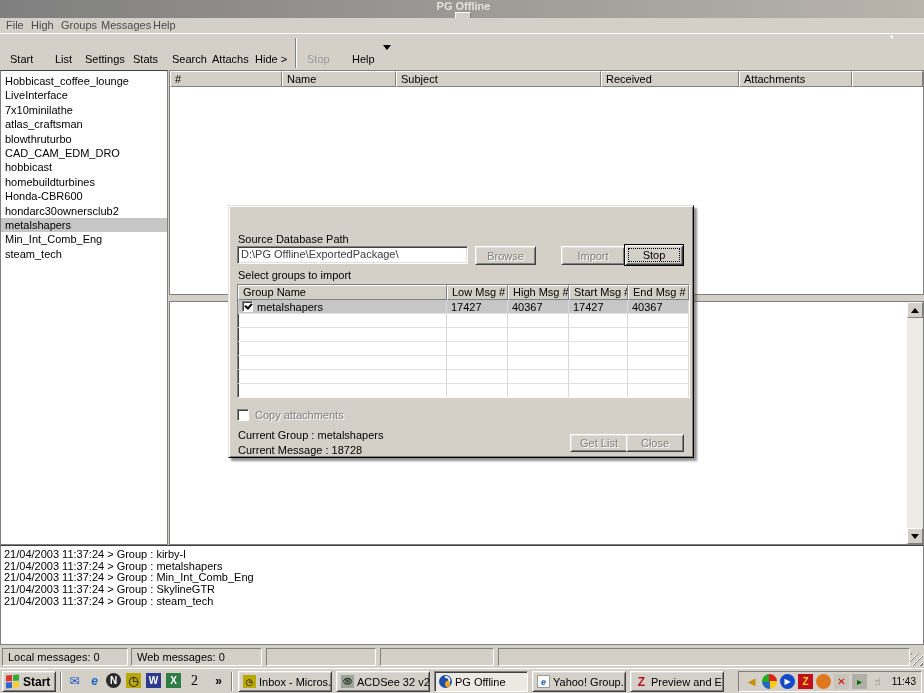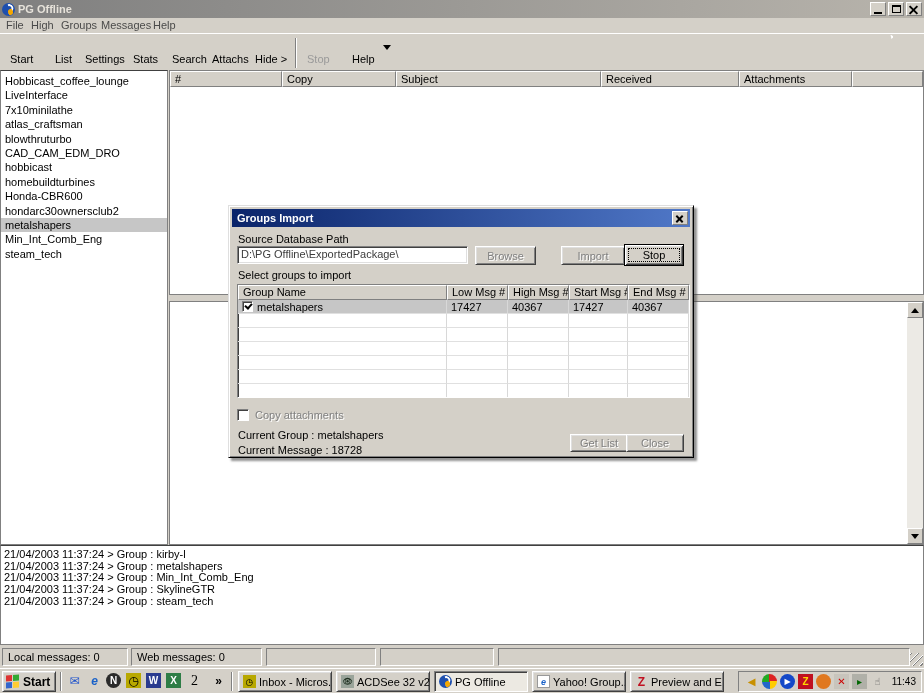--- a/index.html
+++ b/index.html
@@ -1,19 +1,19 @@
 <!DOCTYPE html>
 <html><head>
 <meta charset="utf-8">
 <style>
   * { margin:0; padding:0; box-sizing:border-box; }
   html,body { width:924px; height:693px; overflow:hidden; }
   body { font-family:"Liberation Sans","DejaVu Sans",sans-serif; font-size:11px; background:#d4d0c8; color:#000; position:relative; }
 
-  .abs { position:absolute; }
+  .abs { position:absolute;flex-direction:column; }
 
   
   .raised { background:#d4d0c8; border:1px solid; border-color:#fff #404040 #404040 #fff;
             box-shadow: inset 1px 1px 0 #dfdfdf, inset -1px -1px 0 #808080; }
   .raised-thin { background:#d4d0c8; border:1px solid; border-color:#fff #808080 #808080 #fff; }
   .sunken { background:#fff; border:1px solid; border-color:#808080 #fff #fff #808080;
             box-shadow: inset 1px 1px 0 #404040, inset -1px -1px 0 #dfdfdf; }
   .sunken-thin { background:#d4d0c8; border:1px solid; border-color:#808080 #fff #fff #808080; }
   .disabled-text { color:#808080; text-shadow:1px 1px 0 #fff; }
 
@@ -175,21 +175,21 @@
   <div class="side-item">Honda-CBR600</div>
   <div class="side-item">hondarc30ownersclub2</div>
   <div class="side-item sel">metalshapers</div>
   <div class="side-item">Min_Int_Comb_Eng</div>
   <div class="side-item">steam_tech</div>
 </div>
 
 <div class="abs" id="listpane">
   <div id="listhead">
     <span class="hcell" style="width:112px">#</span>
-    <span class="hcell" style="width:114px">Copy</span>
+    <span class="hcell" style="width:114px">Name</span>
     <span class="hcell" style="width:205px">Subject</span>
     <span class="hcell" style="width:138px">Received</span>
     <span class="hcell" style="width:113px">Attachments</span>
     <span class="hcell" style="flex:1"></span>
   </div>
 </div>
 
 <div class="abs" id="splitter"></div>
 
 <div class="abs" id="preview">
@@ -214,26 +214,20 @@
 <div class="abs" id="statusbar">
   <span class="spanel sunken-thin" style="left:2px;width:126px">Local messages: 0</span>
   <span class="spanel sunken-thin" style="left:131px;width:131px">Web messages: 0</span>
   <span class="spanel sunken-thin" style="left:266px;width:110px"></span>
   <span class="spanel sunken-thin" style="left:380px;width:114px"></span>
   <span class="spanel sunken-thin" style="left:498px;width:412px"></span>
   <span id="grip"></span>
 </div>
 
 <div class="abs" id="dialog">
-  <div id="dlg-title">
-    <span class="t">Groups Import</span>
-    <span class="raised-thin" id="dlg-close">
-        <span class="ic-x-sm"></span>
-      </span>
-  </div>
 
   <span class="dlg-label" style="left:9px;top:27px">Source Database Path</span>
   <div class="sunken" id="dlg-path">D:\PG Offline\ExportedPackage\</div>
   <span class="btn raised disabled-text" id="btn-browse">Browse</span>
   <span class="btn raised disabled-text" id="btn-import">Import</span>
   <span class="btn" id="btn-stop">Stop</span>
 
   <span class="dlg-label" style="left:9px;top:63px">Select groups to import</span>
 
   <div id="dlg-table">

